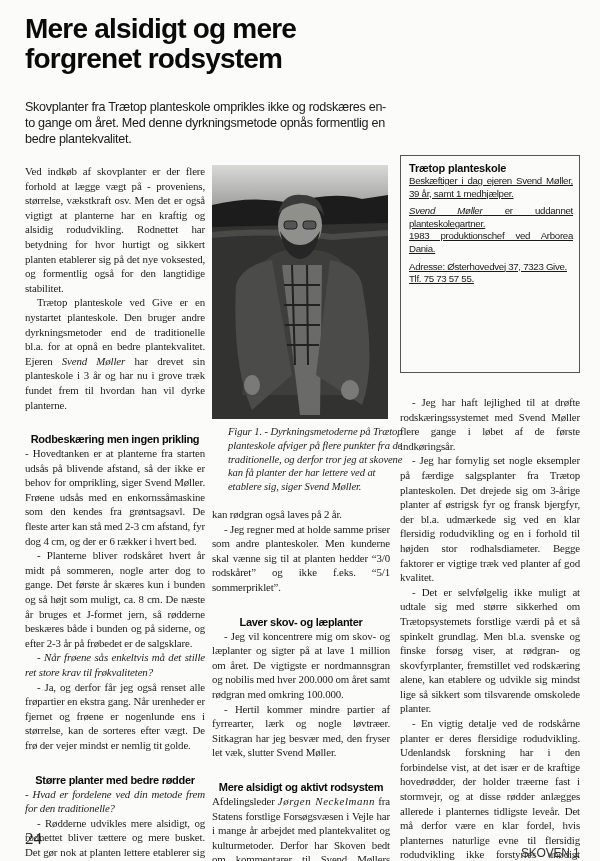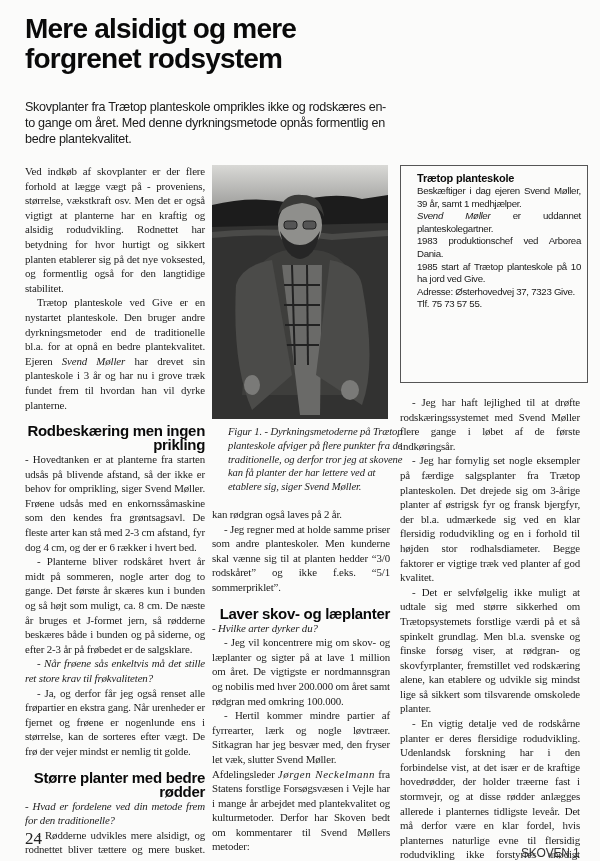--- a/index.html
+++ b/index.html
@@ -3,30 +3,30 @@
 <meta charset="utf-8">
 <style>
   html, body { margin:0; padding:0; }
   body { width:600px; height:861px; background:#fbfbfa; overflow:hidden; position:relative; color:#111; }
   .title { position:absolute; left:25px; top:14px; width:360px; font-family:"Liberation Sans", sans-serif; font-weight:bold; font-size:28px; line-height:30px; letter-spacing:-0.8px; margin:0; color:#0a0a0a; }
   .lead { position:absolute; left:25px; top:99px; width:370px; font-family:"Liberation Sans", sans-serif; font-size:12.6px; line-height:16px; letter-spacing:-0.3px; margin:0; color:#1a1a1a; }
   .col { position:absolute; font-family:"Liberation Serif", serif; font-size:10.9px; line-height:14.6px; text-align:justify; color:#1c1c1c; letter-spacing:-0.15px; }
   .col p { margin:0; text-indent:12px; }
   .col p.noindent { text-indent:0;font-family:Liberation Serif, serif; }
   .col p.q { font-style:italic; }
-  .col h2 { font-family:"Liberation Sans", sans-serif; font-weight:bold; font-size:15px; line-height:14px; margin:12px 0 0 0; letter-spacing:-0.3px; color:#0a0a0a; text-align:right; }
+  .col h2 { font-family:"Liberation Sans", sans-serif; font-weight:bold; font-size:11px; line-height:14px; margin:20px 0 0 0; letter-spacing:-0.3px; color:#0a0a0a; text-align:center; }
   .col1 { left:25px; top:164px; width:180px; }
   .col2 { left:212px; top:507px; width:178px; }
   .col3 { left:400px; top:395px; width:180px; }
   .photo { position:absolute; left:212px; top:165px; width:176px; height:254px; background:#2a2a2a; overflow:hidden; }
   .caption { position:absolute; left:228px; top:425px; width:178px; font-family:"Liberation Serif", serif; font-style:italic; font-size:10.6px; line-height:13.8px; color:#222; margin:0; letter-spacing:-0.1px; }
-  .box { position:absolute; left:400px; top:165px; width:170px; height:210px; border:1.3px solid #555; padding:6px 0 0 16px; box-sizing:content-box; font-family:"Liberation Sans", sans-serif; font-size:9.7px; line-height:12.6px; color:#1a1a1a; letter-spacing:-0.3px; }
+  .box { position:absolute; left:400px; top:155px; width:170px; height:210px; border:1.3px solid #555; padding:6px 0 0 8px; box-sizing:content-box; font-family:"Liberation Sans", sans-serif; font-size:9.7px; line-height:12.6px; color:#1a1a1a; letter-spacing:-0.3px; }
   .box h3 { margin:0; font-size:11px; font-weight:bold; line-height:13px; letter-spacing:-0.2px; color:#0a0a0a; }
-  .box p { margin:0; padding-right:6px; text-align:justify; }
-  .box .gap { }
+  .box p { margin:0; padding-right:6px; text-align:justify;text-decoration:underline; }
+  .box .gap { margin-top:5px; }
   .pagenum { position:absolute; left:25px; top:829px; font-family:"Liberation Serif", serif; font-size:17px; color:#222; margin:0; }
   .footer { position:absolute; left:505px; top:830px; font-family:"Liberation Sans", sans-serif; font-size:12px; color:#333; margin:16px; letter-spacing:-0.2px; }
   i { font-style:italic; }
 </style>
 </head>
 <body>
 
 <h1 class="title">Mere alsidigt og mere forgrenet rodsystem</h1>
 <p class="lead">Skovplanter fra Trætop planteskole omprikles ikke og rodskæres en-to gange om året. Med denne dyrkningsmetode opnås formentlig en bedre plantekvalitet.</p>
 
@@ -77,32 +77,31 @@
     <ellipse cx="40" cy="220" rx="8" ry="10" fill="#7a7a78"></ellipse>
     <ellipse cx="138" cy="225" rx="9" ry="10" fill="#7a7a78"></ellipse>
   </svg>
 </div>
 <p class="caption">Figur 1. - Dyrkningsmetoderne på Trætop planteskole afviger på flere punkter fra de traditionelle, og derfor tror jeg at skovene kan få planter der har lettere ved at etablere sig, siger Svend Møller.</p>
 
 <div class="col col2">
   <p class="noindent">kan rødgran også laves på 2 år.</p>
   <p>- Jeg regner med at holde samme priser som andre planteskoler. Men kunderne skal vænne sig til at planten hedder “3/0 rodskåret” og ikke f.eks. “5/1 sommerpriklet”.</p>
   <h2>Laver skov- og læplanter</h2>
-  <p class="q noindent">- Hvilke arter dyrker du?</p>
   <p>- Jeg vil koncentrere mig om skov- og læplanter og sigter på at lave 1 million om året. De vigtigste er nordmannsgran og nobilis med hver 200.000 om året samt rødgran med omkring 100.000.</p>
   <p>- Hertil kommer mindre partier af fyrrearter, lærk og nogle løvtræer. Sitkagran har jeg besvær med, den fryser let væk, slutter Svend Møller.</p>
+  <h2>Mere alsidigt og aktivt rodsystem</h2>
   <p class="noindent"><span>Afdelingsleder </span><i style="letter-spacing:0.6px">Jørgen Neckelmann</i><span> fra Statens forstlige Forsøgsvæsen i Vejle har i mange år arbejdet med plantekvalitet og kulturmetoder. Derfor har Skoven bedt om kommentarer til Svend Møllers metoder:</span></p>
 </div>
 
 <div class="box">
   <h3>Trætop planteskole</h3>
   <p>Beskæftiger i dag ejeren Svend Møller, 39 år, samt 1 medhjælper.</p>
   <p class="gap"><i>Svend Møller</i><span> er uddannet planteskolegartner.</span></p>
   <p>1983 produktionschef ved Arborea Dania.</p>
-  <p>1985 start af Trætop planteskole på 10 ha jord ved Give.</p>
   <p class="gap">Adresse: Østerhovedvej 37, 7323 Give.</p>
   <p>Tlf. 75 73 57 55.</p>
 </div>
 
 <div class="col col3">
   <p>- Jeg har haft lejlighed til at drøfte rodskæringssystemet med Svend Møller flere gange i løbet af de første indkøringsår.</p>
   <p>- Jeg har fornylig set nogle eksempler på færdige salgsplanter fra Trætop planteskolen. Det drejede sig om 3-årige planter af østrigsk fyr og fransk bjergfyr, der bl.a. udmærkede sig ved en klar flersidig rodudvikling og en i forhold til højden stor rodhalsdiameter. Begge faktorer er vigtige træk ved planter af god kvalitet.</p>
   <p>- Det er selvfølgelig ikke muligt at udtale sig med større sikkerhed om Trætopsystemets forstlige værdi på et så spinkelt grundlag. Men bl.a. svenske og finske forsøg viser, at rødgran- og skovfyrplanter, fremstillet ved rodskæring alene, kan etablere og udvikle sig mindst lige så sikkert som tilsvarende omskolede planter.</p>
   <p>- En vigtig detalje ved de rodskårne planter er deres flersidige rodudvikling. Udenlandsk forskning har i den forbindelse vist, at det især er de kraftige hovedrødder, der holder træerne fast i stormvejr, og at disse rødder anlægges allerede i planternes tidligste leveår. Det må derfor være en klar fordel, hvis planternes naturlige evne til flersidig rodudvikling ikke forstyrres unødigt gennem dyrkningspraksis i planteskolen.</p>
 

